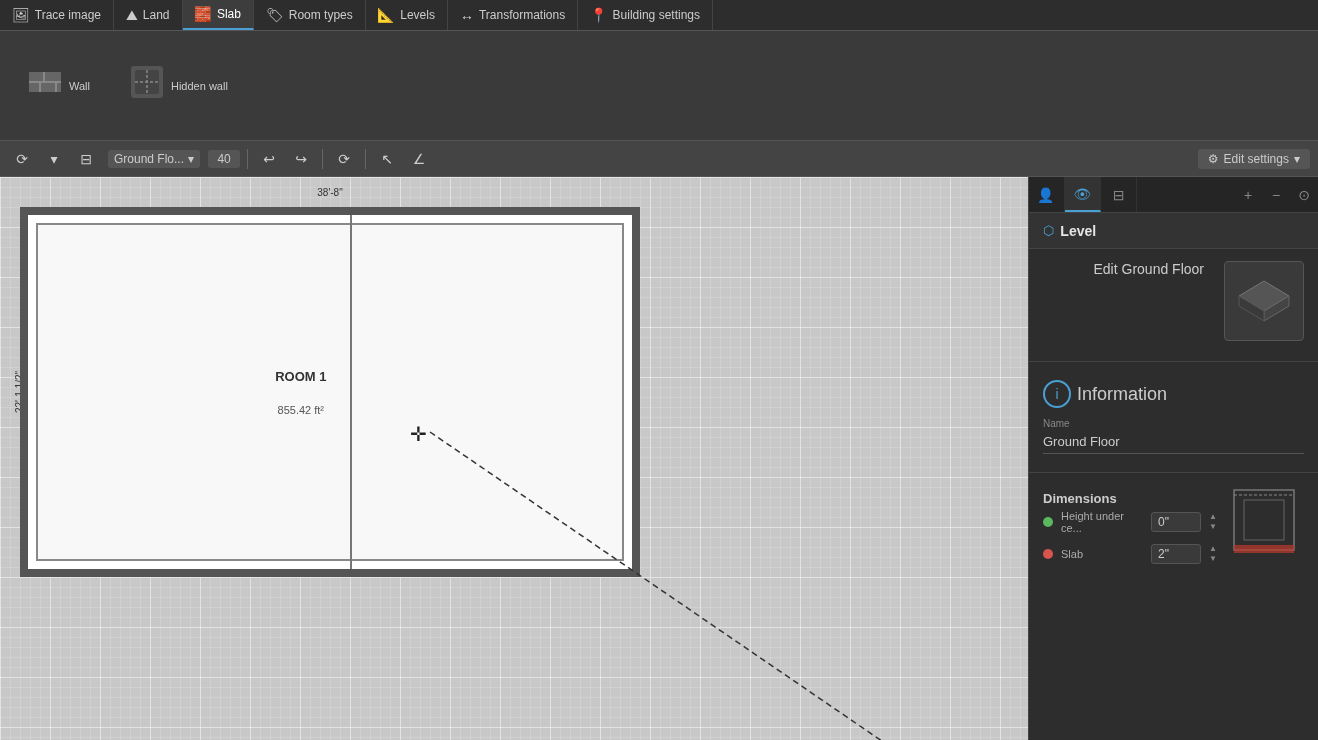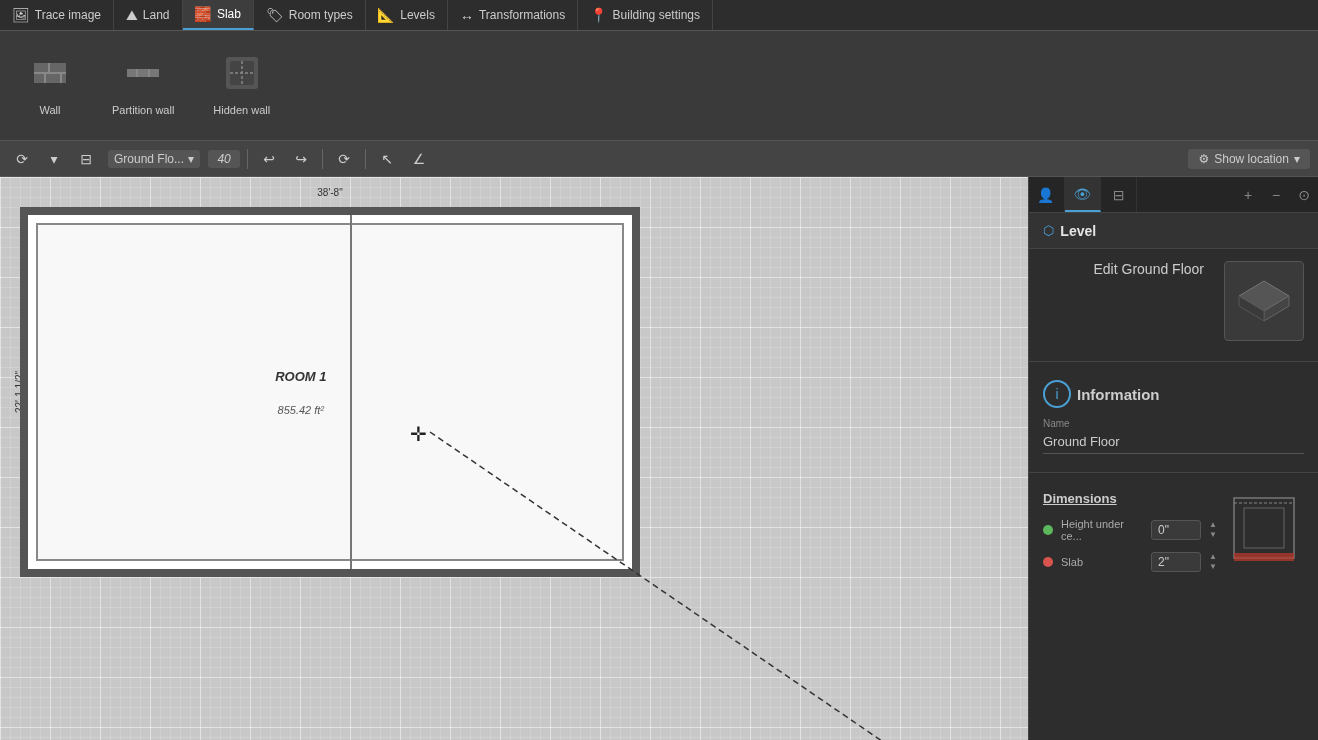--- a/index.html
+++ b/index.html
@@ -33,21 +33,20 @@
       background: #3a3a3a;
       border-bottom: 1px solid #555;
       height: 110px;
       flex-shrink: 0;
       padding: 10px 15px;
       gap: 15px;
       align-items: center;
     }
     .tool-btn {
       display: flex;
-      flex-direction: column;
       align-items: center;
       gap: 6px;
       cursor: pointer;
       padding: 8px 12px;
       border-radius: 4px;
       font-size: 11px;
       color: #ccc;
       min-width: 70px;
     }
     .tool-btn .tool-icon { font-size: 28px; color: #aaa; }
@@ -85,21 +84,20 @@
       gap: 4px;
       margin: 0 4px;
     }
     .zoom-indicator {
       background: #555;
       border-radius: 3px;
       padding: 2px 6px;
       font-size: 12px;
       min-width: 32px;
       text-align: center;
-      font-style: italic;
     }
     .show-settings-btn {
       display: flex;
       align-items: center;
       gap: 5px;
       background: #555;
       border-radius: 3px;
       padding: 3px 10px;
       cursor: pointer;
       font-size: 12px;
@@ -135,21 +133,20 @@
       top: 30px;
       left: 20px;
       width: 620px;
       height: 370px;
     }
     .floor-outer {
       position: absolute;
       top: 0; left: 0; right: 0; bottom: 0;
       background: #fff;
       border: 8px solid #555;
-      font-style: italic;
     }
     .floor-inner {
       position: absolute;
       top: 8px; left: 8px; right: 8px; bottom: 8px;
       border: 2px solid #888;
       background: #f8f8f8;
     }
     .room-label {
       position: absolute;
       top: 50%;
@@ -256,35 +253,35 @@
       height: 28px;
       border-radius: 50%;
       border: 2px solid #4a9fd4;
       display: flex;
       align-items: center;
       justify-content: center;
       font-size: 14px;
       color: #4a9fd4;
       cursor: pointer;
     }
-    .info-label { font-size: 15px; font-weight: 700; color: #ccc; }
+    .info-label { font-size: 18px; font-weight: 400; color: #ccc; }
     .field-label { font-size: 10px; color: #888; margin-bottom: 3px; }
     .field-input {
       width: 100%;
       background: transparent;
       border: none;
       border-bottom: 1px solid #555;
       color: #ccc;
       font-size: 13px;
       padding: 2px 0 4px 0;
       outline: none;
     }
 
     .dim-section { padding: 10px 14px; }
-    .dim-header { font-size: 13px; font-weight: 600; color: #ccc; margin-bottom: 12px; text-decoration: underline; }
+    .dim-header { font-size: 13px; font-weight: 600; color: #ccc; margin-bottom: 4px; }
     .dim-row {
       display: flex;
       align-items: center;
       gap: 8px;
       margin-bottom: 10px;
       justify-content: flex-end;
     }
     .dim-dot {
       width: 10px;
       height: 10px;
@@ -399,31 +396,20 @@
         <rect x="2" y="19" width="10" height="9" fill="#666" rx="0.5"></rect>
         <rect x="14" y="19" width="14" height="9" fill="#666" rx="0.5"></rect>
         <rect x="30" y="19" width="4" height="9" fill="#666" rx="0.5"></rect>
       </svg>
     </span>
     <span>Wall</span>
   </div>
   <div class="tool-btn">
     <span class="tool-icon">
       <svg width="36" height="36" viewBox="0 0 36 36" fill="none">
-        <rect x="2" y="14" width="32" height="8" fill="#888" rx="1"></rect>
-        <rect x="2" y="14" width="9" height="8" fill="#777" rx="0"></rect>
-        <rect x="13" y="14" width="10" height="8" fill="#777" rx="0"></rect>
-        <rect x="25" y="14" width="9" height="8" fill="#777" rx="0"></rect>
-      </svg>
-    </span>
-    <span>Partition wall</span>
-  </div>
-  <div class="tool-btn">
-    <span class="tool-icon">
-      <svg width="36" height="36" viewBox="0 0 36 36" fill="none">
         <rect x="2" y="2" width="32" height="32" rx="3" fill="#555"></rect>
         <rect x="6" y="6" width="24" height="24" rx="2" fill="#444"></rect>
         <line x1="18" y1="6" x2="18" y2="30" stroke="#888" stroke-width="1.5" stroke-dasharray="3,2"></line>
         <line x1="6" y1="18" x2="30" y2="18" stroke="#888" stroke-width="1.5" stroke-dasharray="3,2"></line>
       </svg>
     </span>
     <span>Hidden wall</span>
   </div>
 </div>
 
@@ -439,21 +425,21 @@
   <div class="sec-separator"></div>
   <div class="sec-btn" title="Undo">↩</div>
   <div class="sec-btn" title="Redo">↪</div>
   <div class="sec-separator"></div>
   <div class="sec-btn">⟳</div>
   <div class="sec-separator"></div>
   <div class="sec-btn">↖</div>
   <div class="sec-btn">∠</div>
   <div class="show-settings-btn">
     <span>⚙</span>
-    <span>Show location</span>
+    <span>Edit settings</span>
     <span>▾</span>
   </div>
 </div>
 
 <div class="main-area">
 
   <div class="canvas-area">
 
     <div class="canvas-cursor">↖</div>
 

